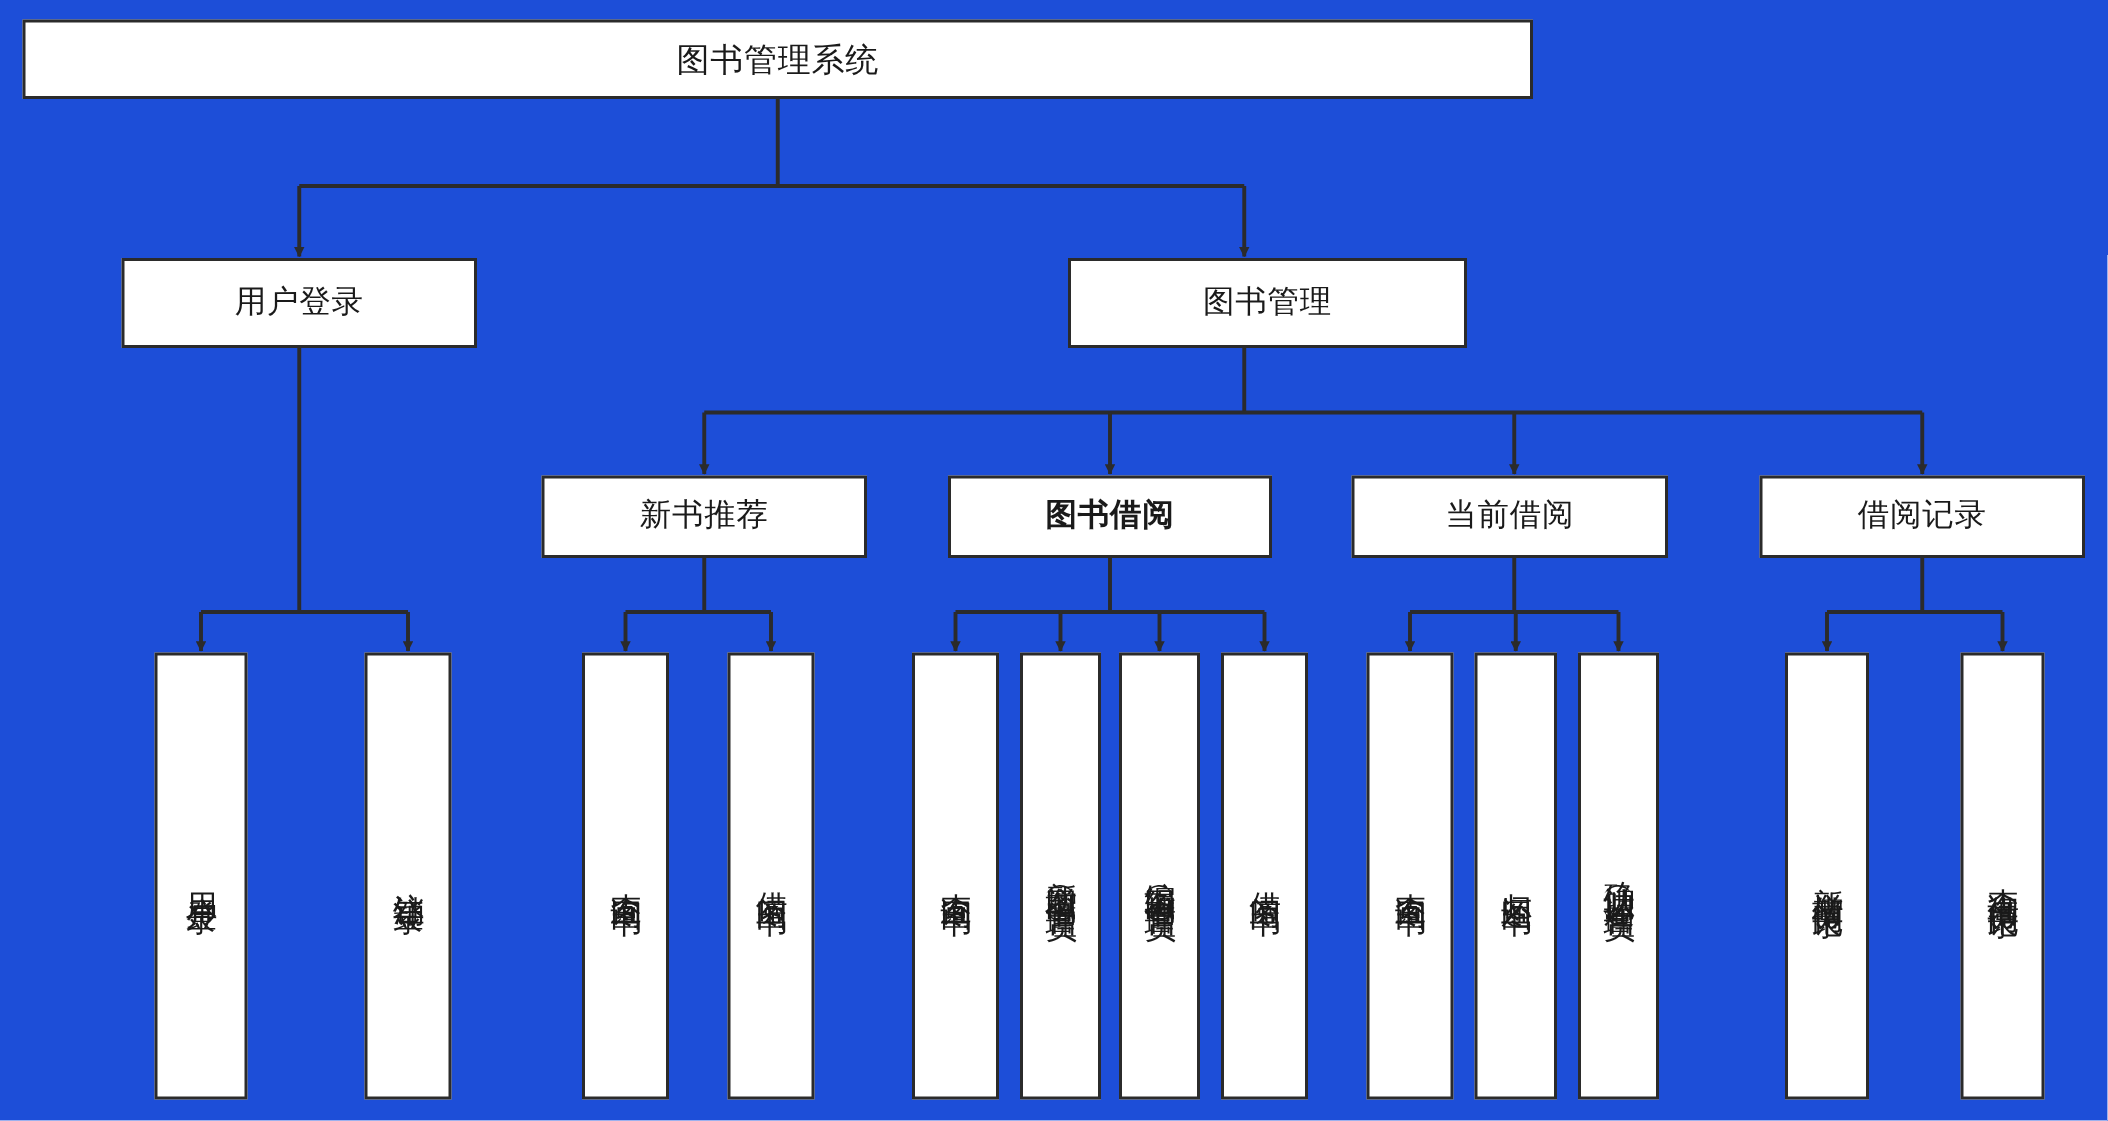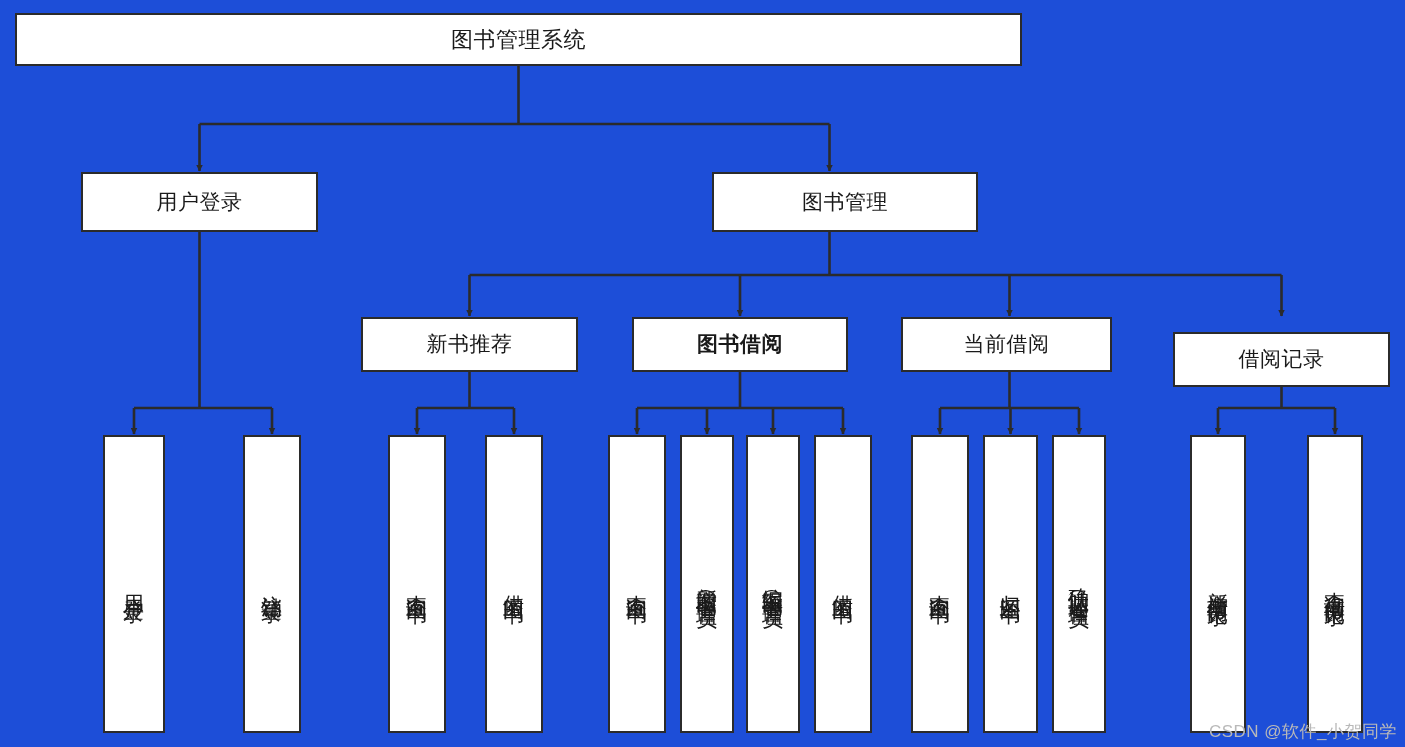--- a/index.html
+++ b/index.html
@@ -126,21 +126,21 @@
       </div>
       <div class="node horizontal" style="left: 361px; top: 317px; width: 217px; height: 55px;">
         <span class="node-label">新书推荐</span>
       </div>
       <div class="node horizontal" style="left: 632px; top: 317px; width: 216px; height: 55px; font-weight: bold;">
         <span class="node-label">图书借阅</span>
       </div>
       <div class="node horizontal" style="left: 901px; top: 317px; width: 211px; height: 55px;">
         <span class="node-label">当前借阅</span>
       </div>
-      <div class="node horizontal" style="left: 1173px; top: 332px; width: 217px; height: 55px;">
+      <div class="node horizontal" style="left: 1173px; top: 317px; width: 217px; height: 55px;">
         <span class="node-label">借阅记录</span>
       </div>
       <div class="node vertical" style="left: 103px; top: 435px; width: 62px; height: 298px;">
         <span class="node-label">用户登录</span>
       </div>
       <div class="node vertical" style="left: 243px; top: 435px; width: 58px; height: 298px;">
         <span class="node-label">注销登录</span>
       </div>
       <div class="node vertical" style="left: 388px; top: 435px; width: 58px; height: 298px;">
         <span class="node-label">查询图书</span>
@@ -169,14 +169,13 @@
       <div class="node vertical" style="left: 1052px; top: 435px; width: 54px; height: 298px;">
         <span class="node-label">确认归还（管理员）</span>
       </div>
       <div class="node vertical" style="left: 1190px; top: 435px; width: 56px; height: 298px;">
         <span class="node-label">新增借阅记录</span>
       </div>
       <div class="node vertical" style="left: 1307px; top: 435px; width: 56px; height: 298px;">
         <span class="node-label">查询借阅记录</span>
       </div>
     </div>
-  <div id="watermark">CSDN @软件_小贺同学</div>
 </div>
 
 </body></html>

